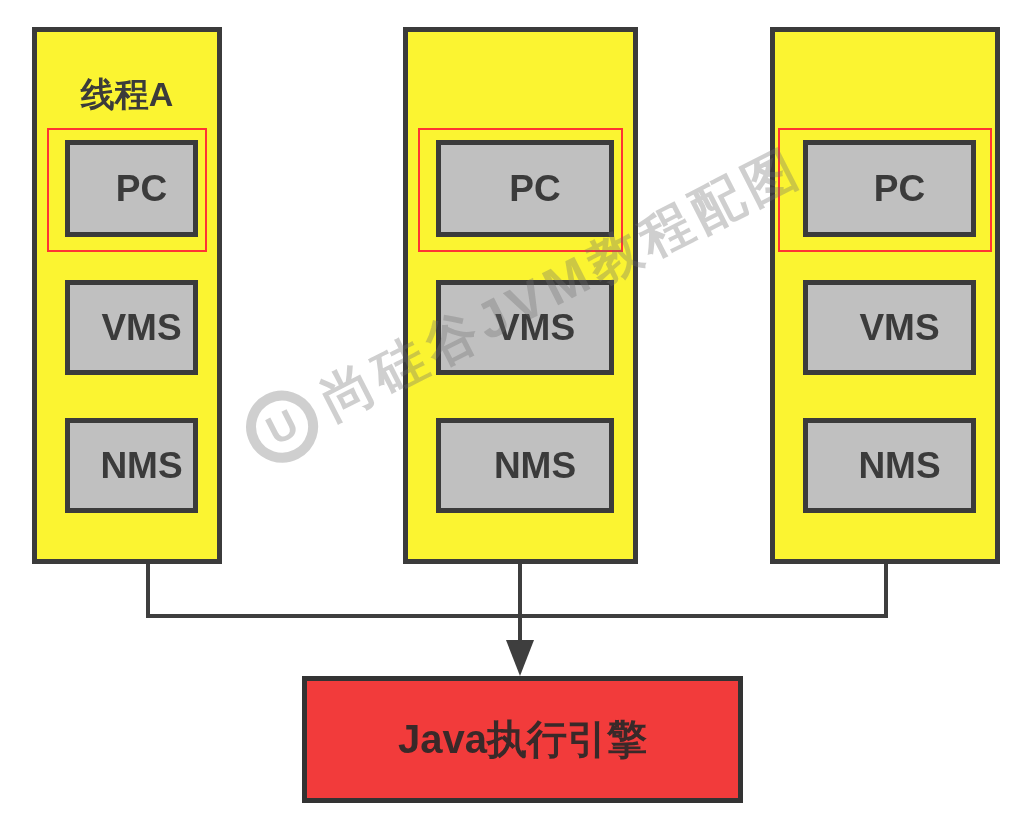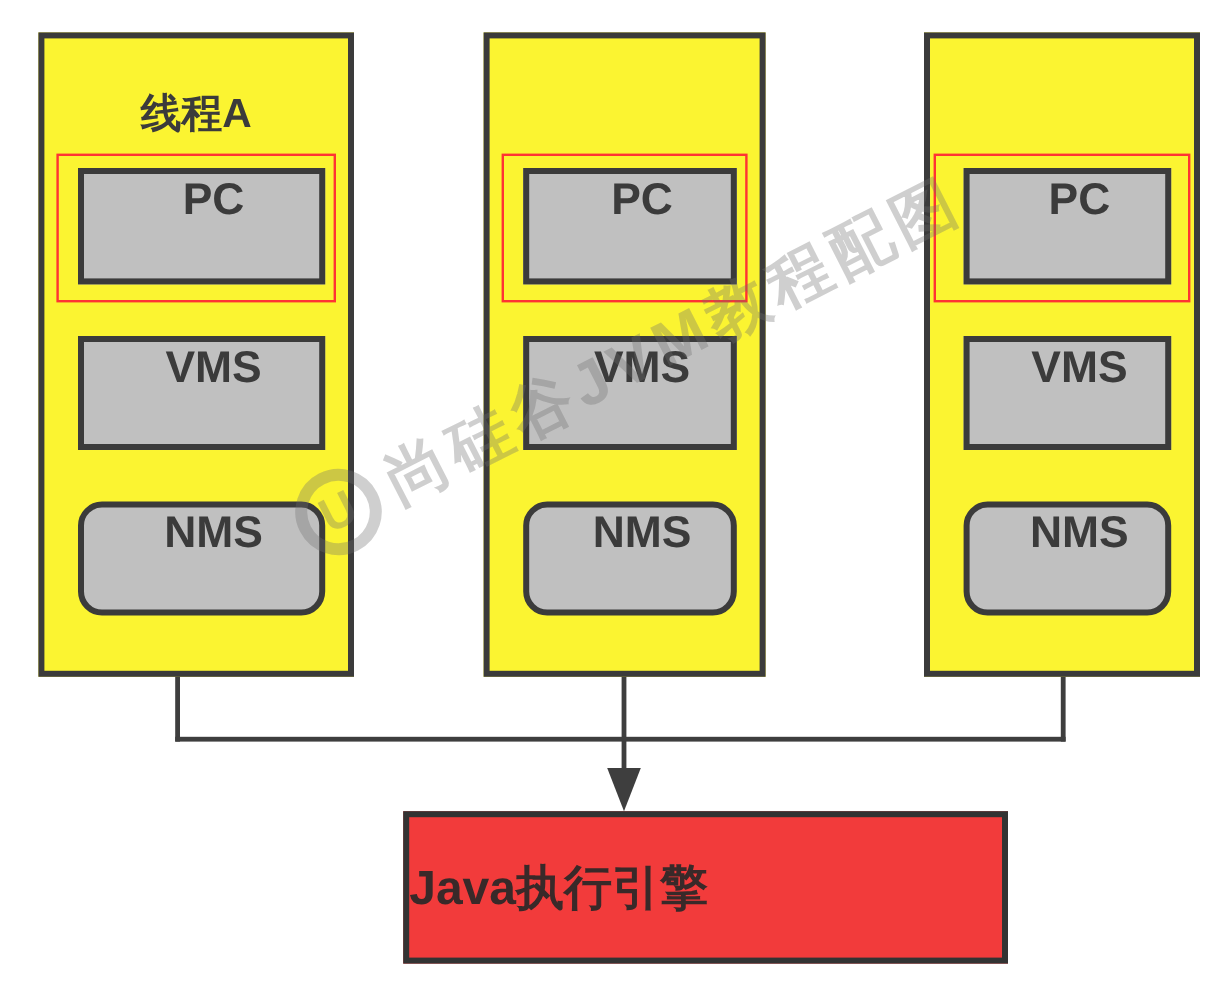--- a/index.html
+++ b/index.html
@@ -14,21 +14,21 @@
 
   
   .thread {
     position: absolute;
     top: 27px; height: 537px;
     background: var(--thread_fill);
     border: 5px solid var(--thread_border);
     box-sizing: border-box;
     z-index: 2;
   }
-  .thread-a { left: 32px;  width: 263px; }
+  .thread-a { left: 32px;  width: 190px; }
   .thread-b { left: 403px; width: 235px; }
   .thread-c { left: 770px; width: 230px; }
 
   .thread-title {
     position: absolute;
     top: 40px; left: 0; right: 0;
     text-align: center;
     font-size: 34px; font-weight: bold;
     color: var(--text_dark);
   }
@@ -40,55 +40,54 @@
     border: 2px solid var(--highlight);
   }
   .thread-c .hl { left: 3px; right: 3px; }
 
   .box {
     position: absolute;
     left: 28px; right: 19px;
     background: var(--box_fill);
     border: 5px solid var(--box_border);
     box-sizing: border-box;
-    display: flex; justify-content: center;
+    display: flex; align-items: center; justify-content: center;
     font-size: 37px; font-weight: bold;
     color: var(--text_dark);
     padding-left: 20px;
   }
   .box-pc  { top: 108px; height: 97px; }
   .box-vms { top: 248px; height: 95px; }
-  .box-nms { top: 386px; height: 95px; border-radius: 20px; }
+  .box-nms { top: 386px; height: 95px; }
 
   
   .line { position: absolute; background: var(--connector); z-index: 1; }
   .stub-a { left: 146px; top: 562px; width: 4px; height: 56px; }
   .stub-b { left: 518px; top: 562px; width: 4px; height: 82px; }
   .stub-c { left: 884px; top: 562px; width: 4px; height: 56px; }
   .hline  { left: 146px; top: 614px; width: 742px; height: 4px; }
   .arrow-head {
     position: absolute; z-index: 1;
     left: 506px; top: 640px;
     width: 0; height: 0;
     border-left: 14px solid transparent;
     border-right: 14px solid transparent;
     border-top: 36px solid var(--connector);
   }
 
   
   .engine {
     position: absolute;
     left: 302px; top: 676px;
-    width: 504px; height: 127px;
+    width: 441px; height: 127px;
     background: var(--engine_fill);
     border: 5px solid var(--engine_border);
     box-sizing: border-box;
-    display: flex; align-items: center; 
+    display: flex; align-items: center; justify-content: center;
     z-index: 2;
-    margin-left: 34px;
   }
   .engine-label {
     font-size: 40px; font-weight: bold;
     color: var(--engine_text);
   }
 
   
   .watermark {
     position: absolute;
     left: 250px; top: 407px;

